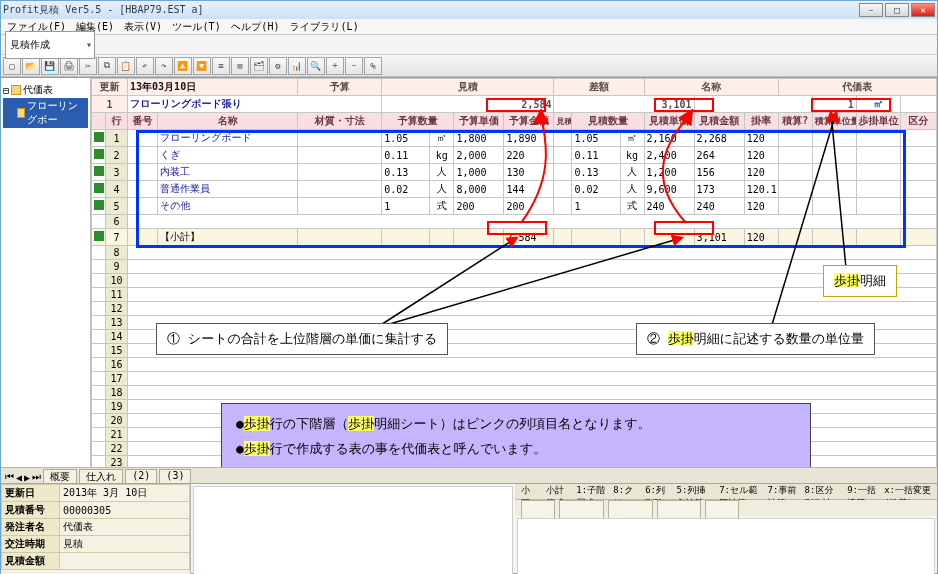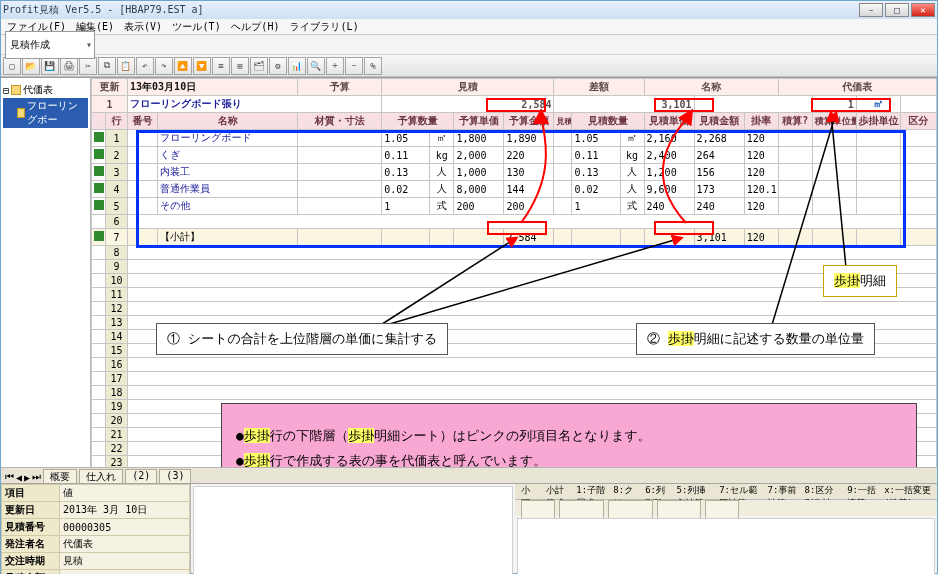--- a/index.html
+++ b/index.html
@@ -45,21 +45,21 @@
   .rowmark { width:14px; text-align:center; }
   .gm { width:10px;height:10px;background:#2e8b2e;display:inline-block;}
   td.name { color:#1a1a9b;}
   td.num { text-align:left; }
   td.cen { text-align:center;}
   tr.subtotal td { background:#fbf6e1;}
   .blue-out { position:absolute; left:45px; top:52px; width:770px; height:118px; border:3px solid #0033ff; pointer-events:none;}
   .redbox { position:absolute; border:2px solid #ff0000; pointer-events:none;}
   .annot-label { position:absolute; background:#fff; border:1.5px solid #555; padding:6px 10px; font-size:13px; white-space:nowrap;}
   .hl { background:#ffff66;}
-  .note-box { position:absolute; left:130px; top:325px; width:696px; background:#f9a8d4; border:1.5px solid #444; padding:20px 14px; font-size:13px; line-height:1.9;}
+  .note-box { position:absolute; left:130px; top:325px; width:590px; background:#c4b5fd; border:1.5px solid #444; padding:8px 14px; font-size:13px; line-height:1.9;}
   .note-box .bul { display:inline;}
   svg.arrow { position:absolute; pointer-events:none;}
   .tabstrip { height:16px; background:#e8e5d6; border-top:1px solid #b5b5b5; display:flex; align-items:flex-end; gap:2px; padding:0 4px; font-size:10px;}
   .tab { border:1px solid #b0ad97; border-bottom:none; background:#f4f1e3; padding:0 6px; height:14px;}
   .bottom { display:flex; height:110px; border-top:1px solid #a5a5a5;}
   .props { width:190px; background:#f5f2e3; border-right:1px solid #b5b5b5;}
   .props table { border-collapse:collapse; width:100%;}
   .props th,.props td{ border:1px solid #cfcaa8; padding:1px 3px; font-size:10px; height:13px;}
   .props th{ width:58px; background:#eee9cb; text-align:left;}
   .panel { flex:1; display:flex; flex-direction:column;}
@@ -467,24 +467,20 @@
     <div class="tab">概要</div>
     <div class="tab">仕入れ</div>
     <div class="tab">(2)</div>
     <div class="tab">(3)</div>
   </div>
 
   <div class="bottom">
     <div class="props">
       <table>
         <tbody>
-            <tr>
-              <th>項目</th>
-              <td>値</td>
-            </tr>
         <tr>
               <th>更新日</th>
               <td>2013年 3月 10日</td>
             </tr>
         <tr>
               <th>見積番号</th>
               <td>00000305</td>
             </tr>
         <tr>
               <th>発注者名</th>

